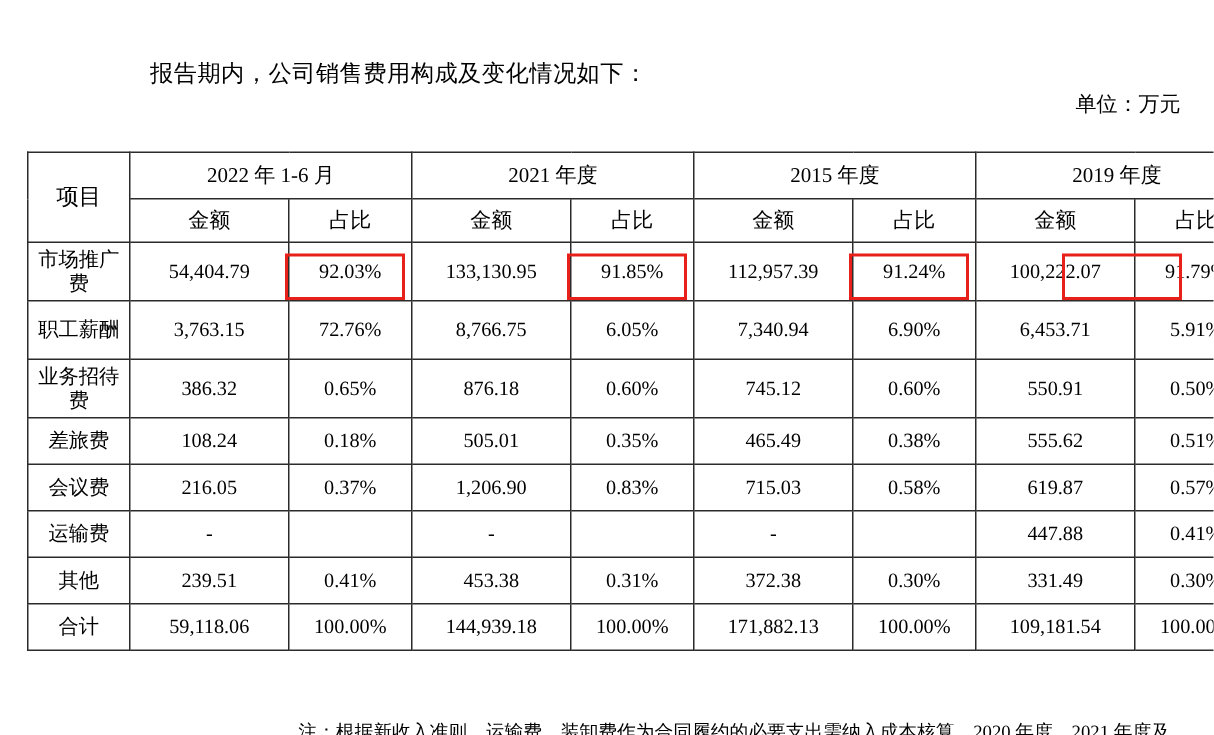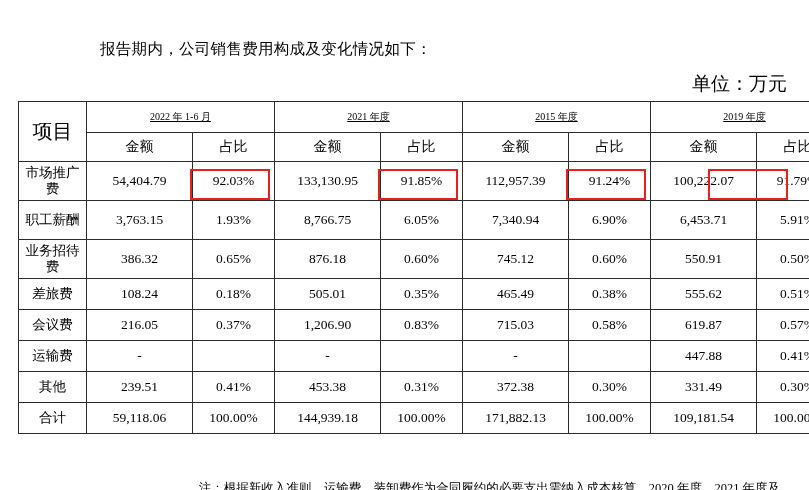--- a/index.html
+++ b/index.html
@@ -26,53 +26,52 @@
   .intro {
     position: absolute;
     left: 100px;
     top: 6px;
     font-size: 15.5px;
     letter-spacing: 0.3px;
   }
   .unit {
     position: absolute;
     right: 22px;
-    top: 38px;
-    font-size: 19px;
+    top: 28px;
+    font-size: 14px;
   }
   table.fin {
     position: absolute;
     left: 18px;
     top: 68px;
     width: 772px;
     border-collapse: collapse;
     table-layout: fixed;
     font-size: 13px;
   }
   table.fin td, table.fin th {
     border: 1px solid #2b2b2b;
     padding: 0;
     text-align: center;
     vertical-align: middle;
     font-weight: normal;
   }
   .hdr-year {
     font-weight: bold;
-    font-size: 10px;
+    font-size: 14px;
     height: 30px;
-    text-decoration: underline;
   }
   .hdr-sub {
     font-weight: bold;
     font-size: 14px;
     height: 28px;
   }
   .item-head {
     font-weight: bold;
-    font-size: 20px;
+    font-size: 15px;
   }
   .rowlabel {
     font-size: 13.5px;
     padding: 3px 5px;
     line-height: 1.15;
   }
   .num {
     font-size: 13.5px;
     padding-right: 9px;
     text-align: right;
@@ -152,21 +151,21 @@
         <td class="num">133,130.95</td>
         <td class="num">91.85%</td>
         <td class="num">112,957.39</td>
         <td class="num">91.24%</td>
         <td class="num">100,222.07</td>
         <td class="num">91.79%</td>
       </tr>
       <tr class="tallRow">
         <td class="rowlabel">职工薪酬</td>
         <td class="num">3,763.15</td>
-        <td class="num">1.93%</td>
+        <td class="num">72.76%</td>
         <td class="num">8,766.75</td>
         <td class="num">6.05%</td>
         <td class="num">7,340.94</td>
         <td class="num">6.90%</td>
         <td class="num">6,453.71</td>
         <td class="num">5.91%</td>
       </tr>
       <tr class="tallRow">
         <td class="rowlabel">业务招待费</td>
         <td class="num">386.32</td>

